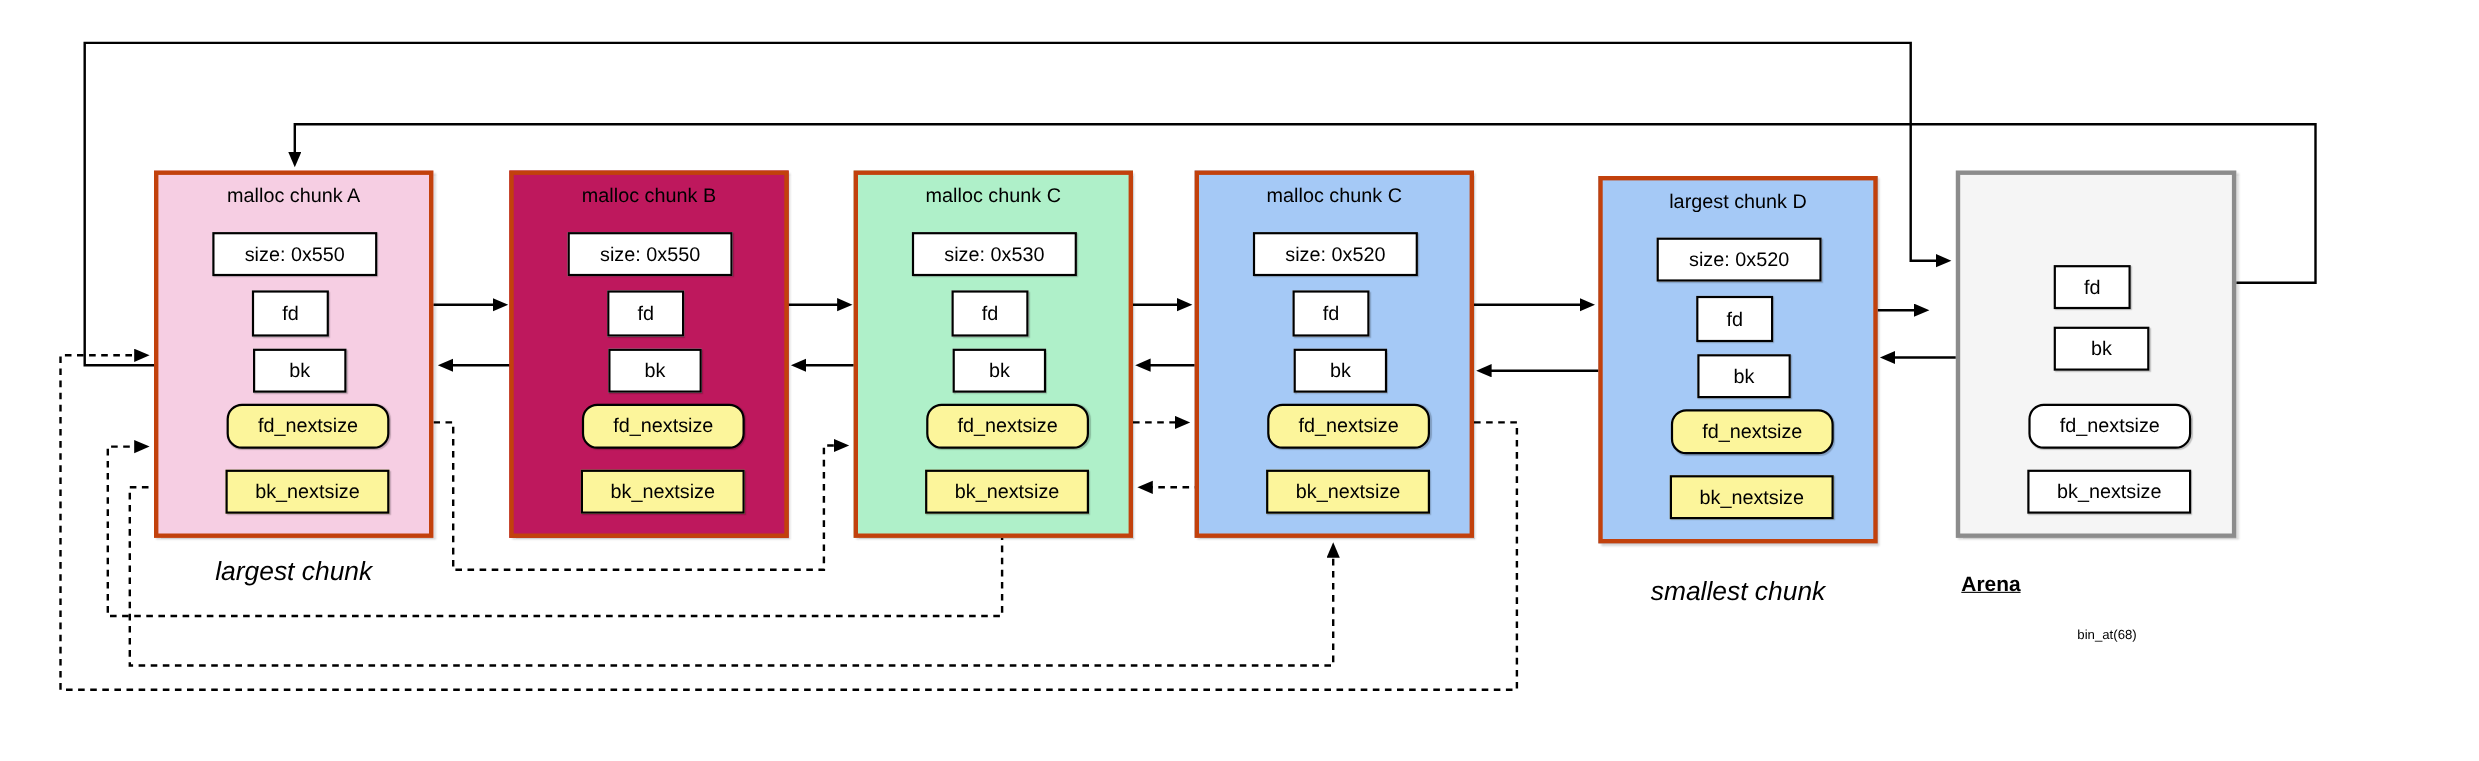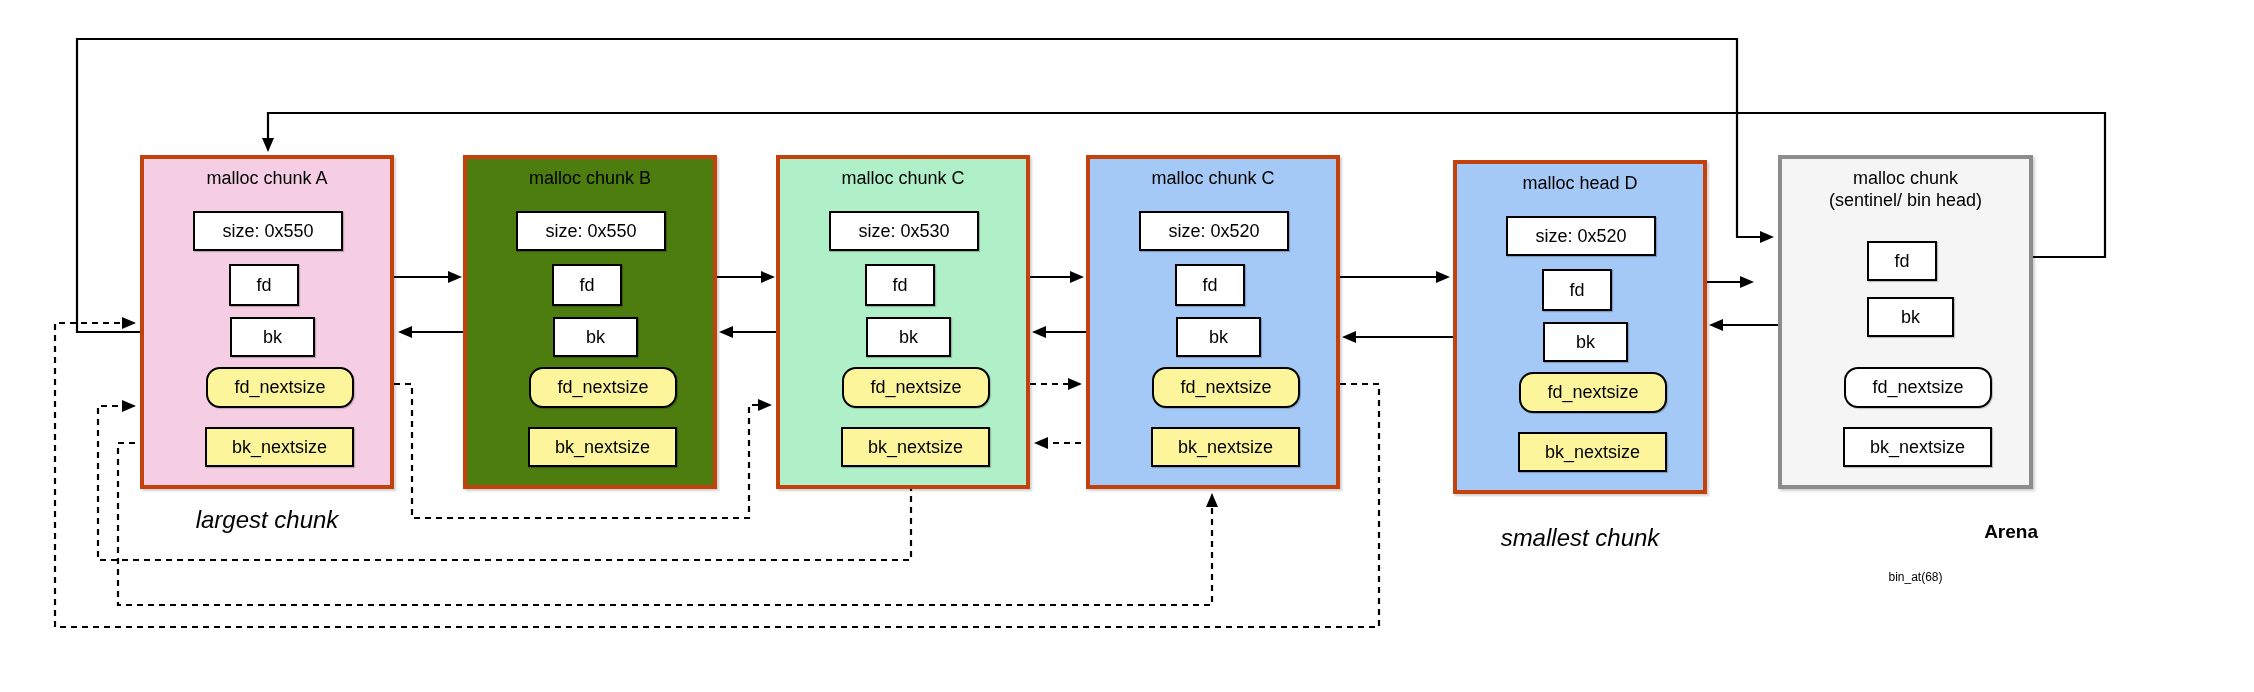--- a/index.html
+++ b/index.html
@@ -14,22 +14,22 @@
         display:flex;align-items:center;justify-content:center;font-size:18px;color:#000;
         box-shadow:1px 1px 1px rgba(0,0,0,.22);}
   .sizebox{left:49px;top:52px;width:150px;height:40px;}
   .fdbox{left:85px;top:105px;width:70px;height:42px;}
   .bkbox{left:86px;top:158px;width:85px;height:40px;}
   .fdnsbox{left:62px;top:208px;width:148px;height:41px;border-radius:14px;}
   .bknsbox{left:61px;top:268px;width:149px;height:40px;}
   .sentinel .fdbox{top:82px;height:40px;}
   .sentinel .bkbox{left:85px;top:138px;width:87px;height:40px;}
   .caption{position:absolute;font-style:italic;font-size:24px;color:#000;text-align:center;width:254px;}
-  .arena{position:absolute;font-weight:bold;font-size:19px;color:#000;
-         text-align:right;width:255px;}
+  .arena{position:absolute;font-weight:bold;font-size:19px;color:#000;text-decoration:underline;
+         text-align:left;width:255px;}
   .binat{position:absolute;font-size:12px;color:#000;text-align:center;width:255px;}
   svg{position:absolute;left:0;top:0;}
   .wire{stroke:#000;stroke-width:2.2;fill:none;}
   .wire.dashed{stroke-dasharray:6 5;}
 </style>
 </head>
 <body>
 
 <div id="canvas">
 
@@ -64,21 +64,21 @@
 
   <div class="chunk" style="left: 140px; background: rgb(246, 206, 227);">
     <div class="ctitle">malloc chunk A</div>
     <div class="fbox sizebox">size: 0x550</div>
     <div class="fbox fdbox">fd</div>
     <div class="fbox bkbox">bk</div>
     <div class="fbox fdnsbox ns" style="background: rgb(252, 245, 155);">fd_nextsize</div>
     <div class="fbox bknsbox ns" style="background: rgb(252, 245, 155);">bk_nextsize</div>
   </div>
 
-  <div class="chunk" style="left: 463px; background: #4d7c0f;">
+  <div class="chunk" style="left: 463px; background: #be185d;">
     <div class="ctitle">malloc chunk B</div>
     <div class="fbox sizebox">size: 0x550</div>
     <div class="fbox fdbox">fd</div>
     <div class="fbox bkbox">bk</div>
     <div class="fbox fdnsbox ns" style="background: rgb(252, 245, 155);">fd_nextsize</div>
     <div class="fbox bknsbox ns" style="background: rgb(252, 245, 155);">bk_nextsize</div>
   </div>
 
   <div class="chunk" style="left: 776px; background: rgb(175, 240, 201);">
     <div class="ctitle">malloc chunk C</div>
@@ -92,33 +92,29 @@
   <div class="chunk" style="left: 1086px; background: rgb(165, 201, 246);">
     <div class="ctitle">malloc chunk C</div>
     <div class="fbox sizebox">size: 0x520</div>
     <div class="fbox fdbox">fd</div>
     <div class="fbox bkbox">bk</div>
     <div class="fbox fdnsbox ns" style="background: rgb(252, 245, 155);">fd_nextsize</div>
     <div class="fbox bknsbox ns" style="background: rgb(252, 245, 155);">bk_nextsize</div>
   </div>
 
   <div class="chunk" style="left: 1453px; top: 160px; background: rgb(165, 201, 246);">
-    <div class="ctitle">malloc head D</div>
+    <div class="ctitle">largest chunk D</div>
     <div class="fbox sizebox">size: 0x520</div>
     <div class="fbox fdbox">fd</div>
     <div class="fbox bkbox">bk</div>
     <div class="fbox fdnsbox ns" style="background: rgb(252, 245, 155);">fd_nextsize</div>
     <div class="fbox bknsbox ns" style="background: rgb(252, 245, 155);">bk_nextsize</div>
   </div>
 
   <div class="chunk sentinel" style="left: 1778px; width: 255px; background: rgb(245, 245, 245);">
-    <div class="ctitle">
-      <span>malloc chunk</span><br>
-      <span>(sentinel/ bin head)</span>
-    </div>
     <div class="fbox fdbox">fd</div>
     <div class="fbox bkbox">bk</div>
     <div class="fbox fdnsbox ns" style="background: rgb(255, 255, 255);">fd_nextsize</div>
     <div class="fbox bknsbox ns" style="background: rgb(255, 255, 255);">bk_nextsize</div>
   </div>
 
   <div class="caption" style="left:140px;top:506px;">largest chunk</div>
   <div class="caption" style="left:1453px;top:524px;">smallest chunk</div>
   <div class="arena" style="left:1783px;top:521px;">Arena</div>
   <div class="binat" style="left:1788px;top:570px;">bin_at(68)</div>

